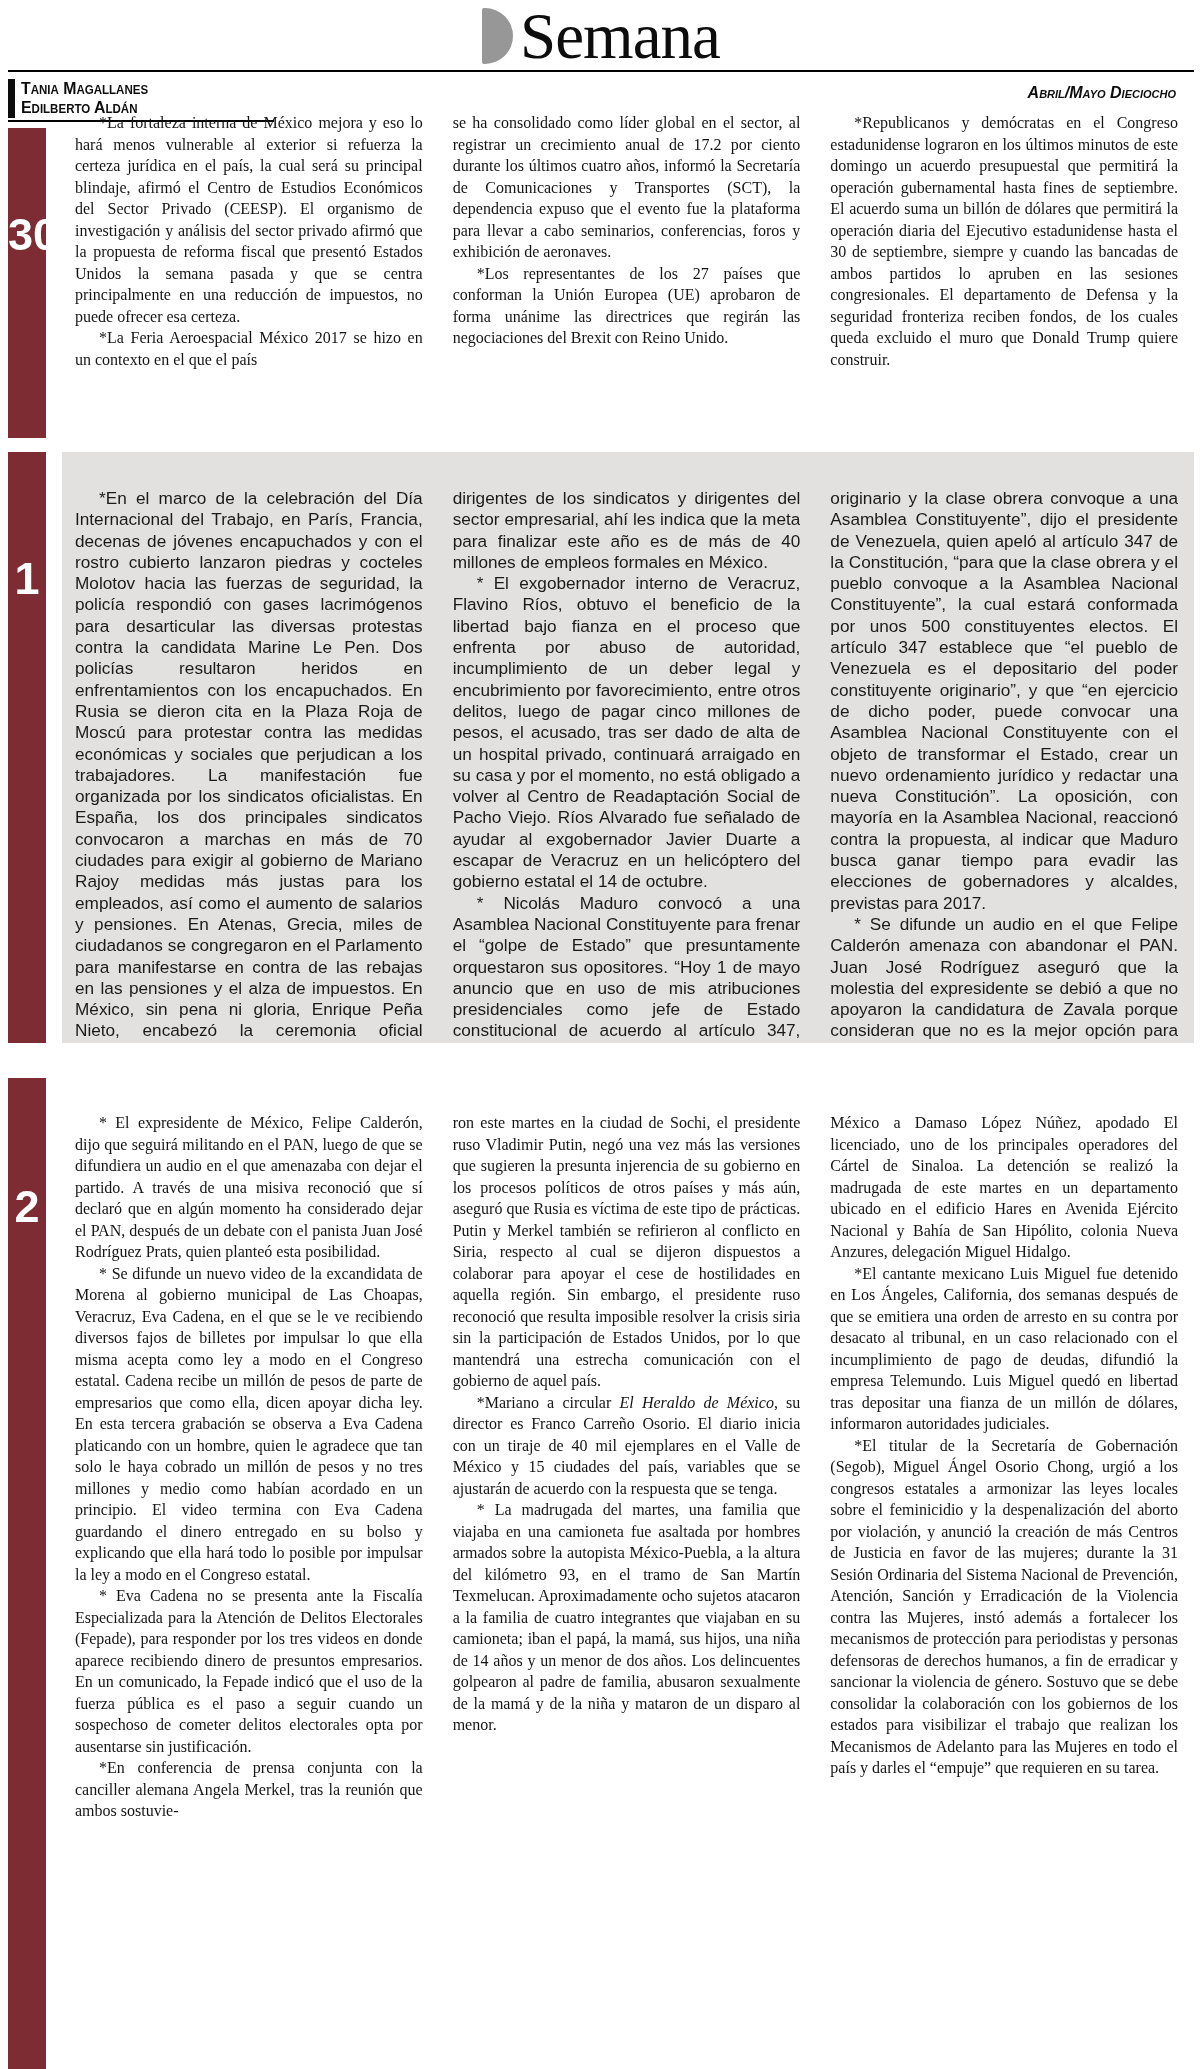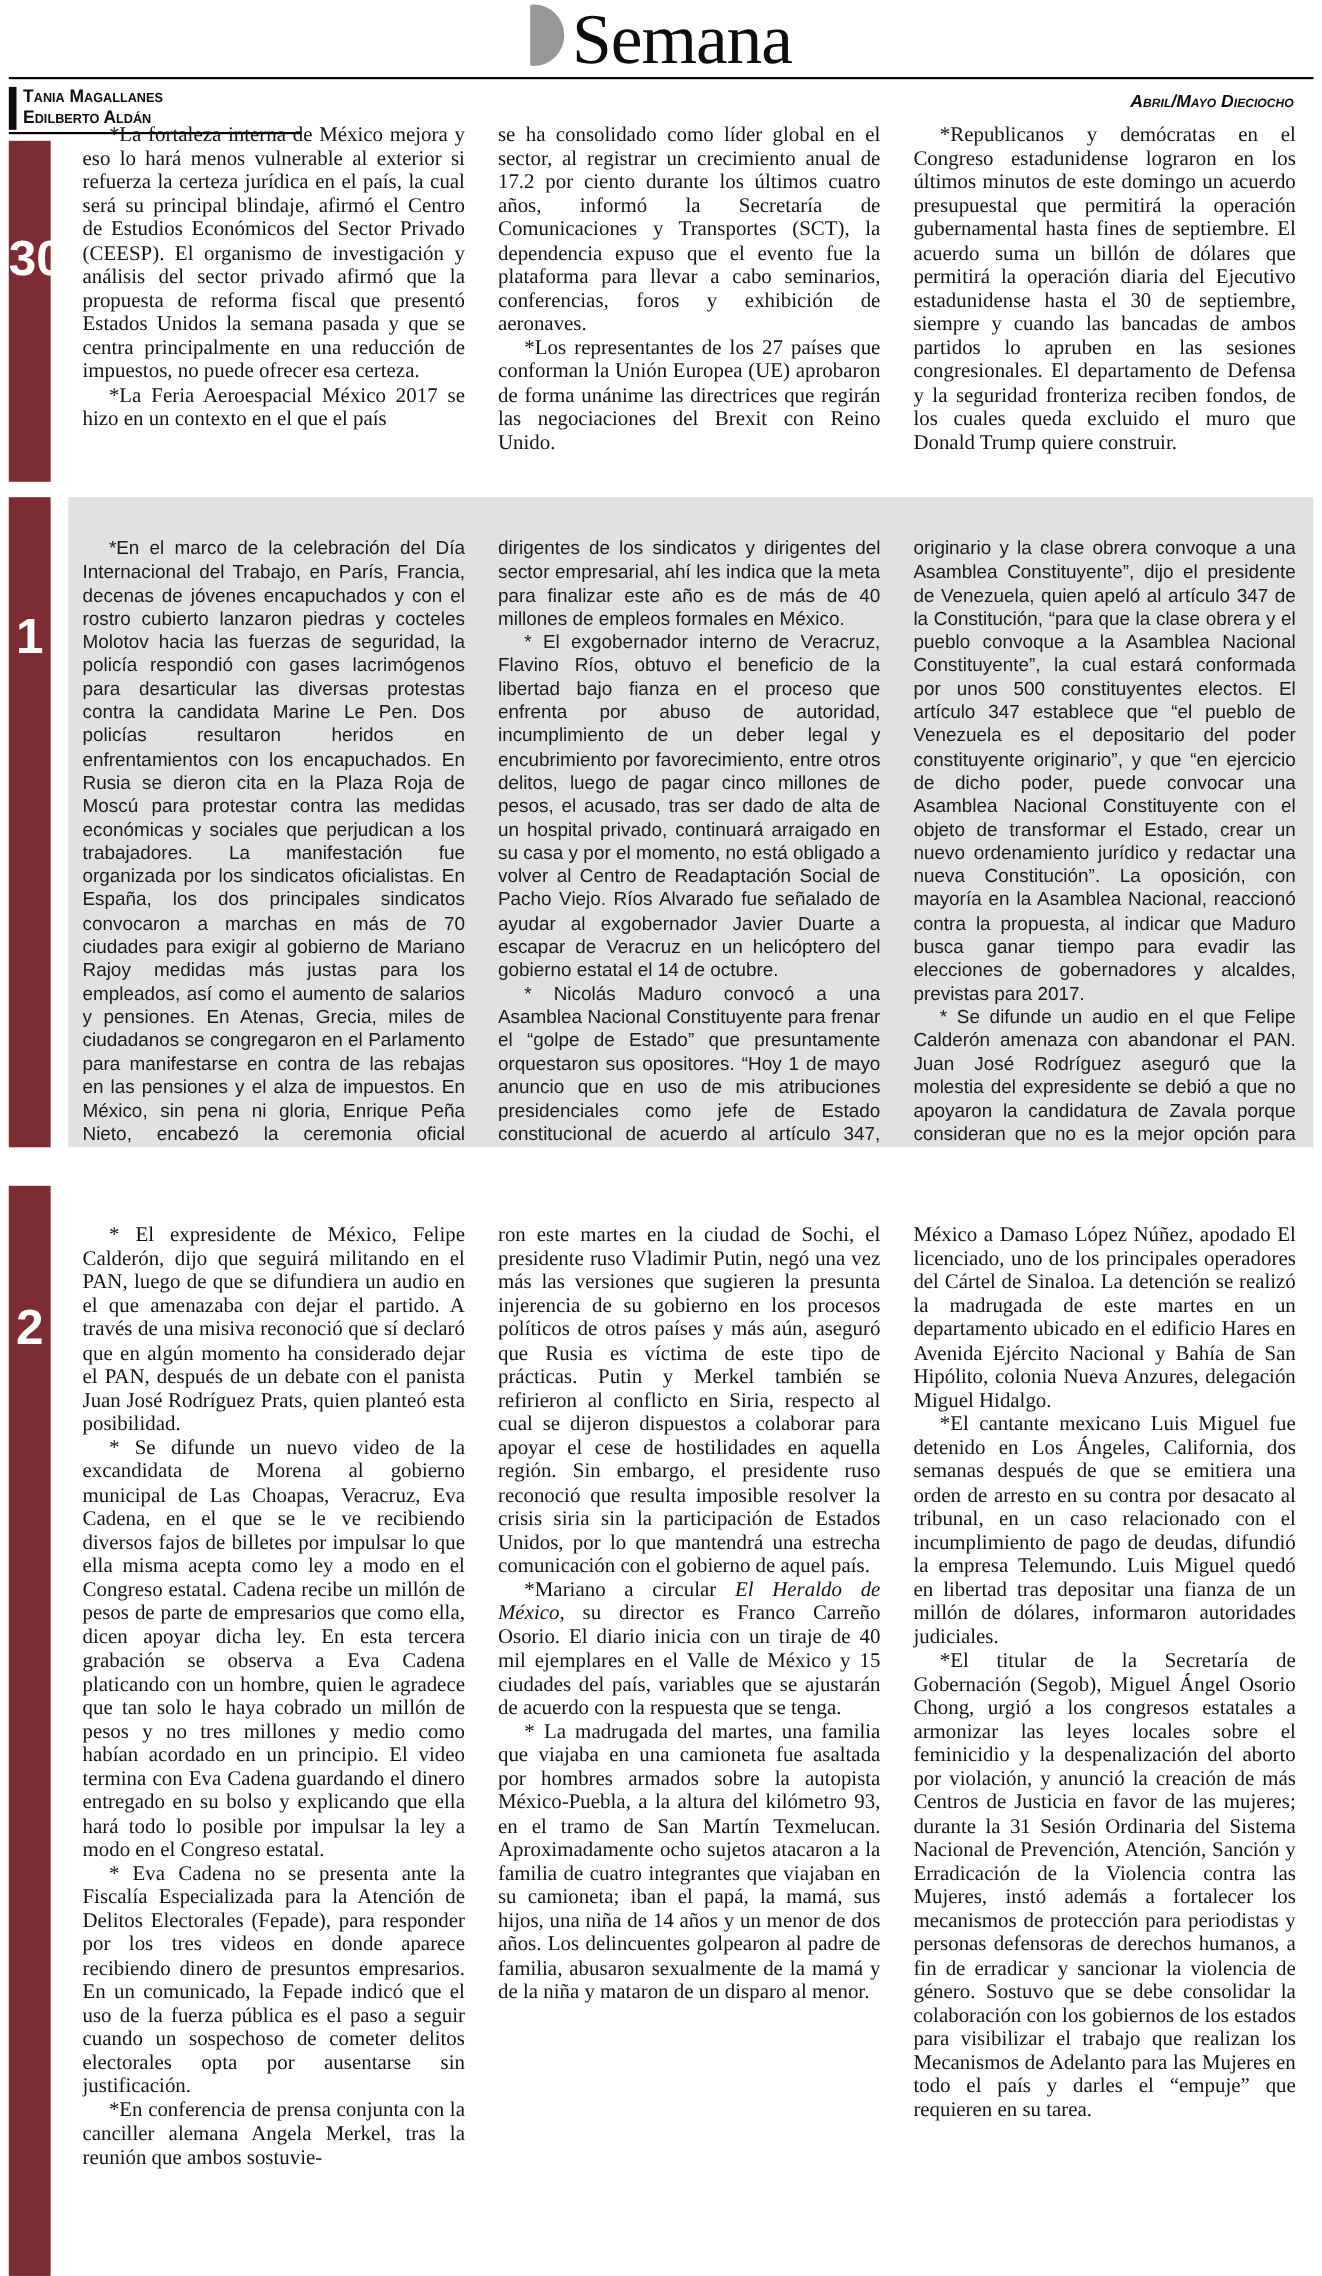--- a/index.html
+++ b/index.html
@@ -4,21 +4,21 @@
 <style>
   * { margin:0; padding:0; box-sizing:border-box; }
   html,body { background:#ffffff; }
   .page {
     position:relative; width:1202px; height:2069px;
     background:#ffffff; overflow:hidden;
     font-family:"Liberation Serif", serif; color:#111;
   }
   
   .masthead { position:absolute; top:4px; left:0; width:100%; height:64px;
-    display:flex; justify-content:center; align-items:flex-start; gap:7px; }
+    display:flex; justify-content:center; align-items:center; gap:7px; }
   .logo {
     width:31px; height:56px; background:#979797;
     border-radius:2px 28px 28px 2px / 2px 28px 28px 2px;
   }
   .title {
     font-family:"Liberation Serif", serif; font-weight:400;
     font-size:65px; line-height:64px; letter-spacing:-1px; color:#0d0d0d;
   }
   .rule { position:absolute; top:70px; left:8px; width:1186px; height:2px; background:#000; }
   
@@ -50,21 +50,21 @@
   #bar3 .num { margin-top:106px; }
   
   .gray-bg { position:absolute; left:62px; top:452px; width:1132px; height:591px; background:#e2e1df; }
   
   .cols { position:absolute; left:75px; width:1103px; display:flex; gap:30px; overflow:hidden; }
   .col { flex:1; overflow:hidden; }
   #sec1 { top:112px; height:332px; }
   #sec2 { top:488px; height:556px; }
   #sec3 { top:1112px; height:956px; }
   .serif .col p {
-    font-family:"Liberation Serif", serif; font-size:19px; line-height:21.5px;
+    font-family:"Liberation Serif", serif; font-size:16px; line-height:21.5px;
     text-align:justify; text-indent:24px; color:#141414;
   }
   .sans .col p {
     font-family:"Liberation Sans", sans-serif; font-size:17.2px; line-height:21.3px;
     text-align:justify; text-indent:24px; color:#1a1a1a;
   }
   .cols .col p.cont { text-indent:0; }
   em { font-style:italic; }
 </style>
 </head>

